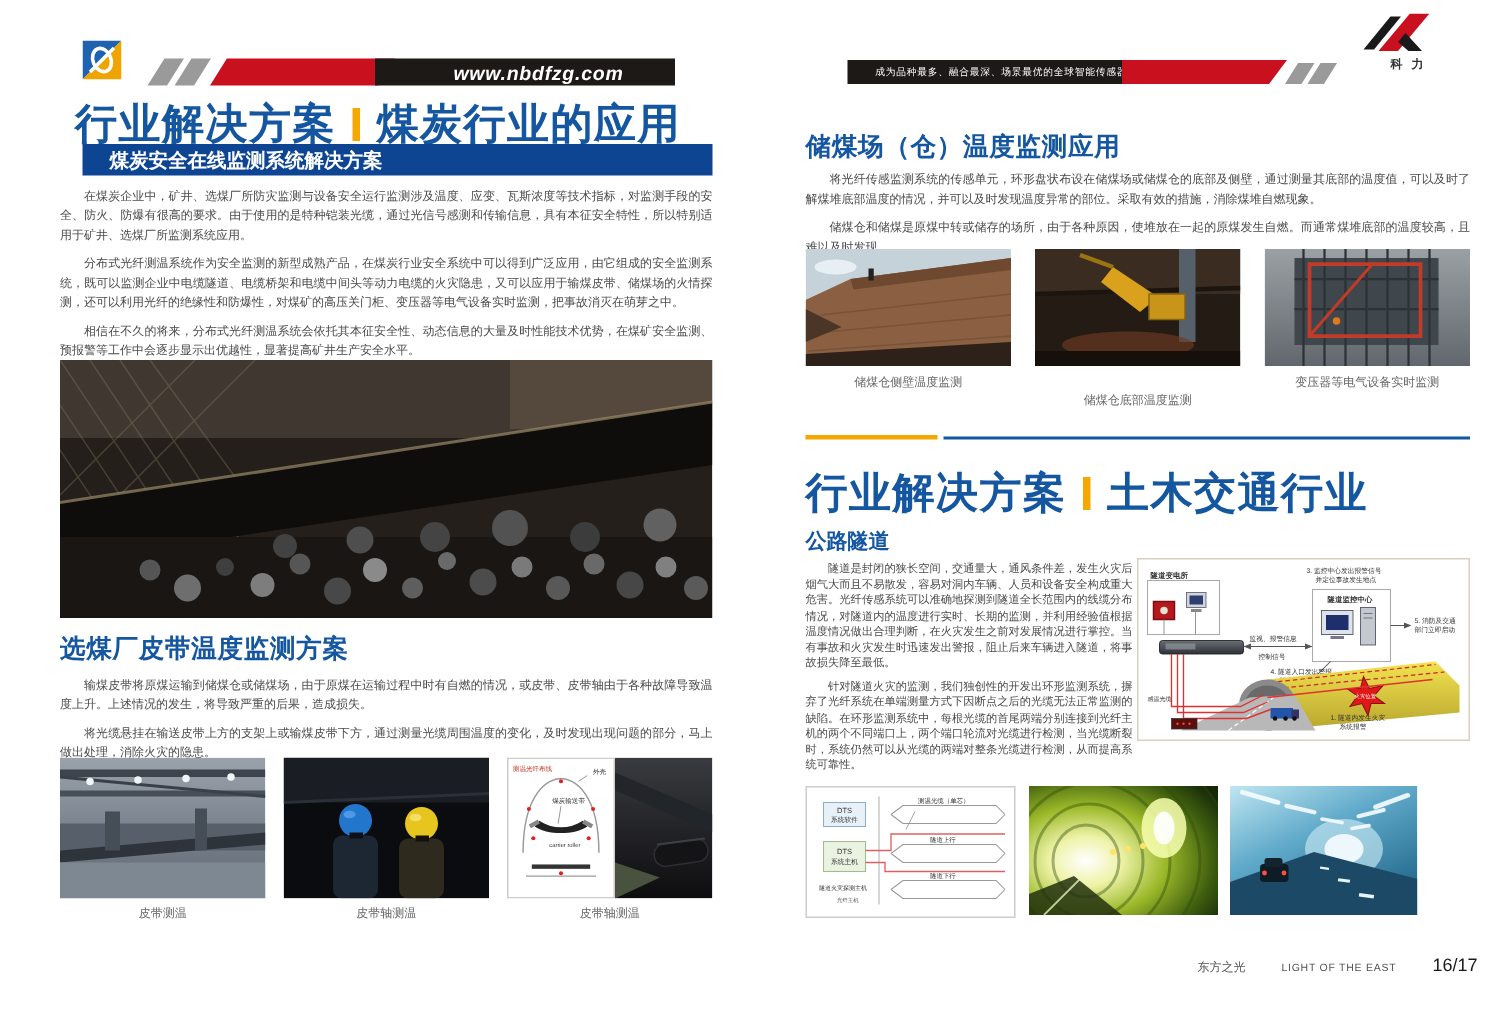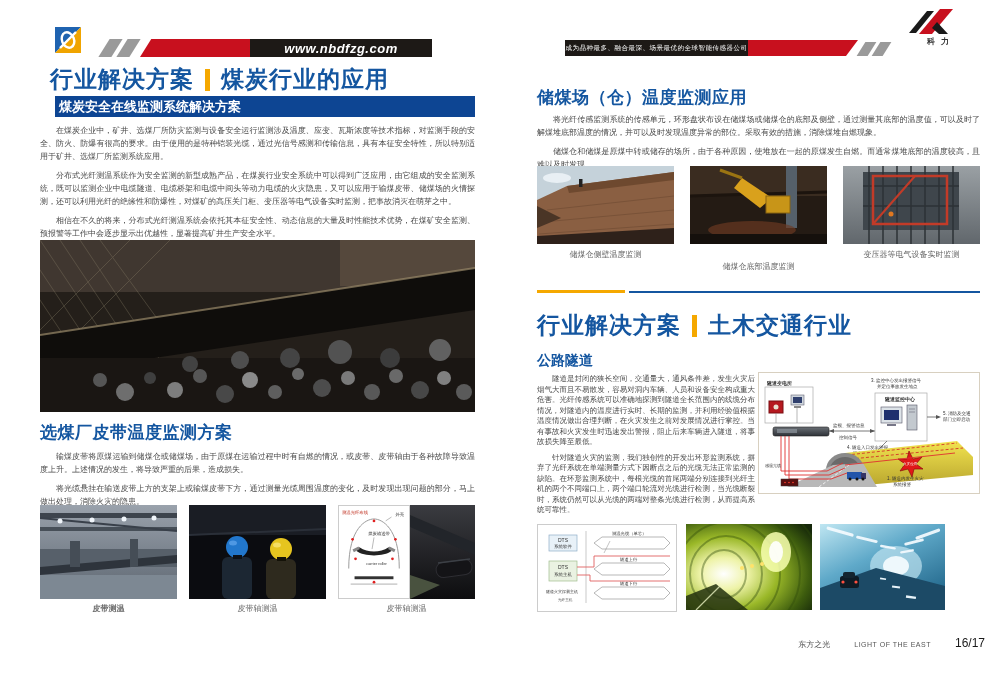--- a/index.html
+++ b/index.html
@@ -2,26 +2,26 @@
 <html><head>
 <meta charset="utf-8">
 <style>
   html,body{margin:0;padding:0;background:#ffffff;}
   body{font-family:"Liberation Sans","DejaVu Sans",sans-serif;}
   #canvas{position:relative;width:1000px;height:683px;background:#fff;overflow:hidden;}
   .abs{position:absolute;}
   .para{color:#4a4a4a;text-align:justify;}
   .para p{margin:0 0 6px 0;text-indent:2em;}
   .cn-title{color:#1456a0;font-weight:bold;}
-  .main-title{display:flex;align-items:center;color:#1456a0;font-weight:bold;font-size:23px;letter-spacing:1px;white-space:nowrap;justify-content:flex-end;}
+  .main-title{display:flex;align-items:center;color:#1456a0;font-weight:bold;font-size:28px;letter-spacing:1px;white-space:nowrap;justify-content:flex-end;}
   .title-divider{display:inline-block;width:5px;height:22px;background:#f5a800;margin:0 11px;}
   .caption{color:#666;text-align:center;font-size:8px;}
   .photo{overflow:hidden;}
-  .blue-banner{background:#0d4593;color:#fff;font-weight:bold;font-size:13px;line-height:21px;padding-left:4px;box-sizing:border-box;}
-  .black-bar{background:#1d1916;color:#fff;display:flex;align-items:center;justify-content:center;}
+  .blue-banner{background:#0d4593;color:#fff;font-weight:bold;font-size:13px;line-height:21px;padding-left:18px;box-sizing:border-box;}
+  .black-bar{background:#1d1916;color:#fff;display:flex;align-items:center;justify-content:center;padding-left:18px;}
   .footer-row{display:flex;align-items:baseline;justify-content:flex-end;gap:24px;}
   svg text{font-family:"Liberation Sans","DejaVu Sans",sans-serif;}
 </style>
 </head>
 <body>
 
 <div id="canvas">
 
   <div class="abs" style="left:55px;top:27px;width:26px;height:26px;">
     <svg width="26" height="26" viewBox="0 0 26 26">
@@ -187,21 +187,21 @@
             <stop offset="1" stop-color="#0d0d0f"></stop>
           </linearGradient>
         </defs>
       <rect width="65" height="94" fill="url(#rg)"></rect>
       <polygon points="0,10 65,38 65,50 0,22" fill="#22252a"></polygon>
       <polygon points="0,70 30,80 0,94" fill="#49523f"></polygon>
       <rect x="26" y="56" width="36" height="15" rx="7" fill="#141417" stroke="#2e2e33" transform="rotate(-8 44 63)"></rect>
       <line x1="28" y1="58" x2="60" y2="54" stroke="#3c4046" stroke-width="1.5"></line>
     </svg>
   </div>
-  <div class="abs caption" style="left:40px;top:603px;width:137px;font-weight:bold;">皮带测温</div>
+  <div class="abs caption" style="left:40px;top:603px;width:137px;">皮带测温</div>
   <div class="abs caption" style="left:189px;top:603px;width:137px;">皮带轴测温</div>
   <div class="abs caption" style="left:338px;top:603px;width:137px;">皮带轴测温</div>
 
   <div class="abs cn-title" style="left:537px;top:86px;font-size:17px;letter-spacing:.5px;">储煤场（仓）温度监测应用</div>
 
   <div class="abs para" style="left:537px;top:113px;width:443px;font-size:8px;line-height:13px;">
     <p>将光纤传感监测系统的传感单元，环形盘状布设在储煤场或储煤仓的底部及侧壁，通过测量其底部的温度值，可以及时了解煤堆底部温度的情况，并可以及时发现温度异常的部位。采取有效的措施，消除煤堆自燃现象。</p>
     <p>储煤仓和储煤是原煤中转或储存的场所，由于各种原因，使堆放在一起的原煤发生自燃。而通常煤堆底部的温度较高，且难以及时发现。</p>
   </div>
 

